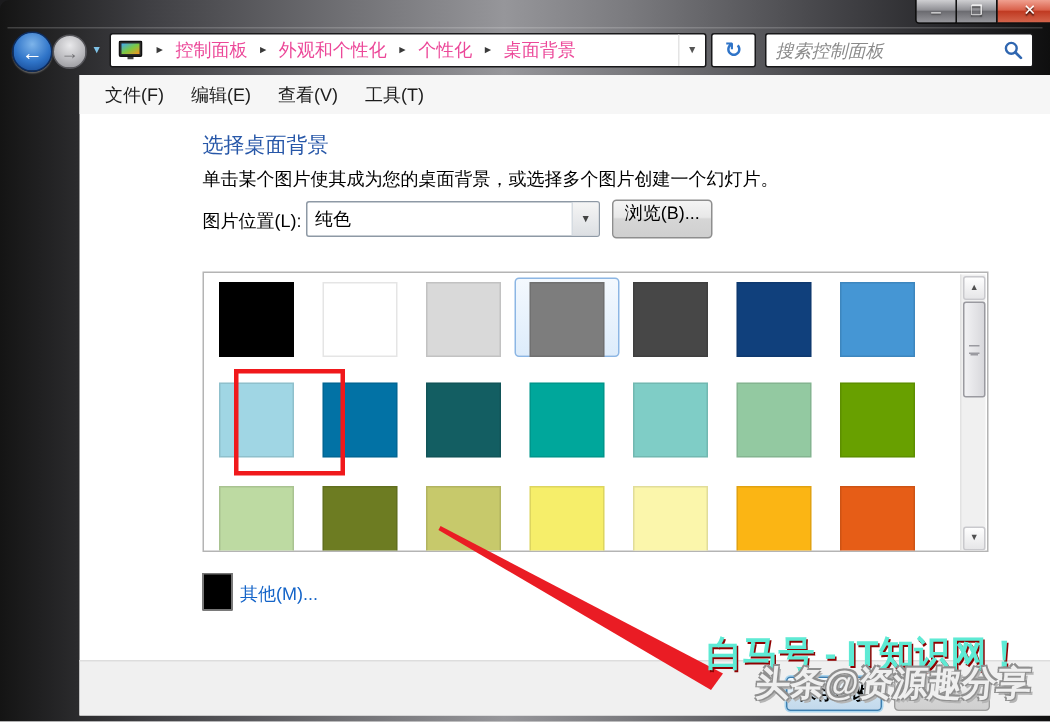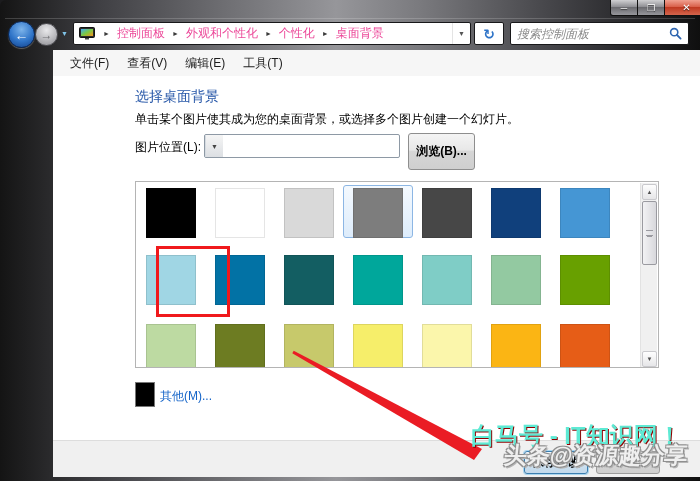--- a/index.html
+++ b/index.html
@@ -53,23 +53,23 @@
 
   .pagetitle { position:absolute; left:82px; top:38px; font-size:14px; color:#2757a8; }
   .pagedesc { position:absolute; left:82px; top:61px; font-size:12px; color:#000; }
 
   .loc-label { position:absolute; left:82px; top:89px; font-size:12px; color:#000; }
   .combo { position:absolute; left:151px; top:84px; width:196px; height:24px; background:#fff; border:1px solid #8e99a5; border-radius:2px;
     display:flex; align-items:center; }
   .combo .val { flex:1; font-size:12px; padding-left:5px; color:#000; }
   .combo .arrowzone { width:18px; height:100%; display:flex; align-items:center; justify-content:center; font-size:7px; color:#444;
     border-left:1px solid #d5dbe1; background:linear-gradient(#f5f5f5,#dcdfe3); }
-  .browsebtn { position:absolute; left:355px; top:83px; width:67px; height:37px; border:1px solid #8e8e8e; border-radius:3px;
+  .browsebtn { position:absolute; left:355px; top:83px; width:67px; height:26px; border:1px solid #8e8e8e; border-radius:3px;
     background:linear-gradient(#f4f4f4,#e8e8e8 45%,#d6d6d6 50%,#cfcfcf); font-size:12px; color:#000;
-    display:flex; align-items:center; justify-content:center;font-weight:bold; }
+    display:flex; justify-content:center; }
 
   
   .palette { position:absolute; left:82px; top:131px; width:524px; height:187px; background:#fff; border:1px solid #b4b4b4; overflow:hidden; }
   .swatch { position:absolute; width:50px; height:50px; }
   .sel-frame { position:absolute; left:207px; top:3px; width:70px; height:53px; border:1px solid #8cb6e4; border-radius:3px;
     background:linear-gradient(#f4f9fe,#ddecfb); }
   .scrollbar { position:absolute; right:1px; top:1px; width:17px; height:185px; background:#f0f0f0; border-left:1px solid #e2e2e2; }
   .sb-btn { position:absolute; left:1px; width:15px; height:16px; background:linear-gradient(#fefefe,#e6e6e8); border:1px solid #c9c9cd; border-radius:2px;
     display:flex; align-items:center; justify-content:center; font-size:6px; color:#505050; }
   .sb-up { top:1px; } .sb-down { bottom:1px; }
@@ -163,30 +163,31 @@
         <circle cx="5.2" cy="5.2" r="3.6" fill="none" stroke="#2f66b0" stroke-width="1.6"></circle>
         <line x1="8" y1="8" x2="11.6" y2="11.6" stroke="#2f66b0" stroke-width="1.8" stroke-linecap="round"></line>
       </svg>
     </div>
   </div>
 
   <div class="content">
 
     <div class="menubar">
       <span class="menuitem">文件(F)</span>
+      <span class="menuitem">编辑(E)</span>
       <span class="menuitem">查看(V)</span>
-      <span class="menuitem">编辑(E)</span>
       <span class="menuitem">工具(T)</span>
     </div>
 
     <div class="pagetitle">选择桌面背景</div>
     <div class="pagedesc">单击某个图片使其成为您的桌面背景，或选择多个图片创建一个幻灯片。</div>
 
     <div class="loc-label">图片位置(L):</div>
     <div class="combo">
+      <span class="val">纯色</span>
       <span class="arrowzone">
           <span>▼</span>
         </span>
     </div>
     <div class="browsebtn">
         <span>浏览(B)...</span>
       </div>
 
     <div class="palette">
       <div class="sel-frame"></div>

